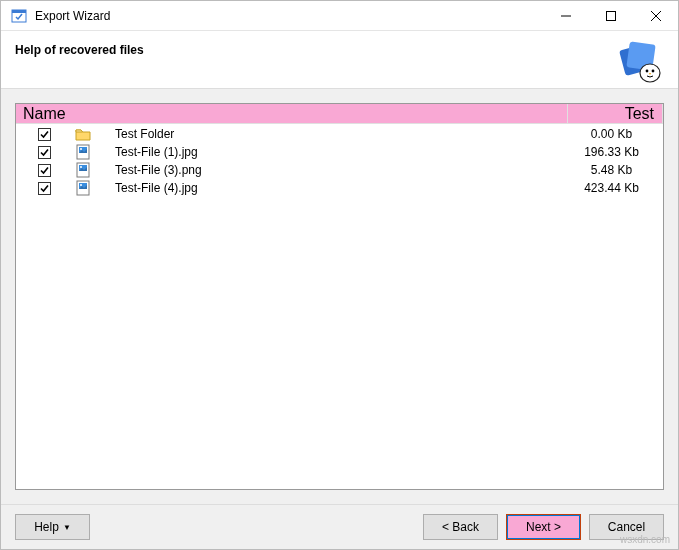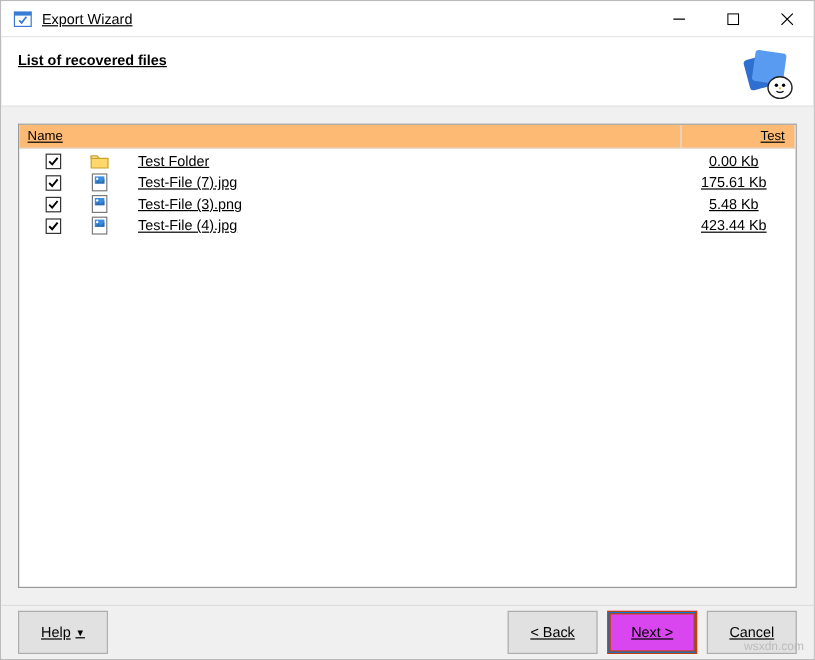--- a/index.html
+++ b/index.html
@@ -74,23 +74,23 @@
       background: #fff;
       border: 1px solid #999;
       display: flex;
       flex-direction: column;
       overflow: hidden;
     }
     .list-header {
       display: flex;
       height: 20px;
       border-bottom: 1px solid #e0e0e0;
-      background: #fdba74;
+      background: #f9a8d4;
       align-items: flex-end;
-      font-size: 11px;
+      font-size: 16px;
     }
     .col-name-h {
       padding-left: 7px;
       flex: 1;
       border-right: 1px solid #e0e0e0;
       height: 100%;
       display: flex; align-items: center;
     }
     .col-size-h {
       width: 95px;
@@ -141,52 +141,52 @@
     
     .buttons {
       height: 45px;
       border-top: 1px solid #ddd;
       background: #f0f0f0;
       display: flex;
       align-items: center;
       padding: 0 14px;
     }
     .btn {
-      height: 36px;
+      height: 26px;
       min-width: 75px;
       border: 1px solid #adadad;
       background: #e1e1e1;
       font-family: inherit;
       font-size: 12px;
       display: flex; align-items: center; justify-content: center;
       padding: 0 10px;
       cursor: default;
     }
     .btn.primary {
-      border: 3px solid #c2410c;
+      border: 1px solid #c2410c;
       outline: 1px solid #0078d7;
       outline-offset: -2px;
-      background: #d946ef;
+      background: #f9a8d4;
     }
     .buttons .spacer { flex: 1; }
     .btn + .btn { margin-left: 8px; }
     .help-btn .caret {
       margin-left: 4px;
       font-size: 8px;
     }
 
     .watermark {
       position: absolute;
       bottom: 4px; right: 8px;
       font-size: 10px;
       color: #bbb;
       font-family: sans-serif;
       pointer-events: none;
     }
-    .root { position: relative; width: 100%; height: 100%; display: flex; flex-direction: column; text-decoration: underline; }
+    .root { position: relative; width: 100%; height: 100%; display: flex; flex-direction: column; }
   </style>
 </head>
 <body>
 
 <div class="root">
 
   <div class="titlebar">
     <span class="icon-wrap">
       <svg width="16" height="16" viewBox="0 0 16 16">
         <rect x="1" y="2" width="14" height="12" fill="#fff" stroke="#3a7bd5"></rect>
@@ -209,21 +209,21 @@
       <div class="win-btn">
         <svg width="10" height="10">
           <line x1="0" y1="0" x2="10" y2="10" stroke="#000" stroke-width="1"></line>
           <line x1="10" y1="0" x2="0" y2="10" stroke="#000" stroke-width="1"></line>
         </svg>
       </div>
     </div>
   </div>
 
   <div class="header">
-    <div class="subtitle">List of recovered files</div>
+    <div class="subtitle">Help of recovered files</div>
     <div class="hero-icon">
       <svg width="48" height="48" viewBox="0 0 48 48">
         <g transform="translate(2,2)">
           <rect x="4" y="8" width="26" height="26" rx="3" fill="#2f6fd0" transform="rotate(-15 17 21)"></rect>
           <rect x="10" y="4" width="26" height="26" rx="3" fill="#5a9bf2" transform="rotate(8 23 17)"></rect>
         </g>
         <ellipse cx="34" cy="36" rx="10" ry="9" fill="#fff" stroke="#222" stroke-width="1.2"></ellipse>
         <circle cx="31" cy="34" r="1.4" fill="#000"></circle>
         <circle cx="37" cy="34" r="1.4" fill="#000"></circle>
         <path d="M31 39 Q34 41 37 39" stroke="#000" stroke-width="1" fill="none"></path>
@@ -262,22 +262,22 @@
               </svg>
             </span>
             <span class="file-icon">
               <svg width="16" height="16" viewBox="0 0 16 16">
                 <rect x="2" y="1" width="12" height="14" fill="#fff" stroke="#7a7a7a"></rect>
                 <rect x="4" y="3" width="8" height="6" fill="#3a8dde"></rect>
                 <circle cx="6" cy="5" r="1" fill="#fff"></circle>
                 <path d="M4 9 L7 6 L9 8 L12 5 V9 Z" fill="#2f6fb0"></path>
               </svg>
             </span>
-            <span class="fname">Test-File (7).jpg</span>
-            <span class="fsize">175.61 Kb</span>
+            <span class="fname">Test-File (1).jpg</span>
+            <span class="fsize">196.33 Kb</span>
           </div>
           <div class="row">
             <span class="chk">
               <svg width="11" height="11" viewBox="0 0 11 11">
                 <path d="M2 5.5 L4.5 8 L9 2.5" stroke="#000" stroke-width="1.6" fill="none"></path>
               </svg>
             </span>
             <span class="file-icon">
               <svg width="16" height="16" viewBox="0 0 16 16">
                 <rect x="2" y="1" width="12" height="14" fill="#fff" stroke="#7a7a7a"></rect>

